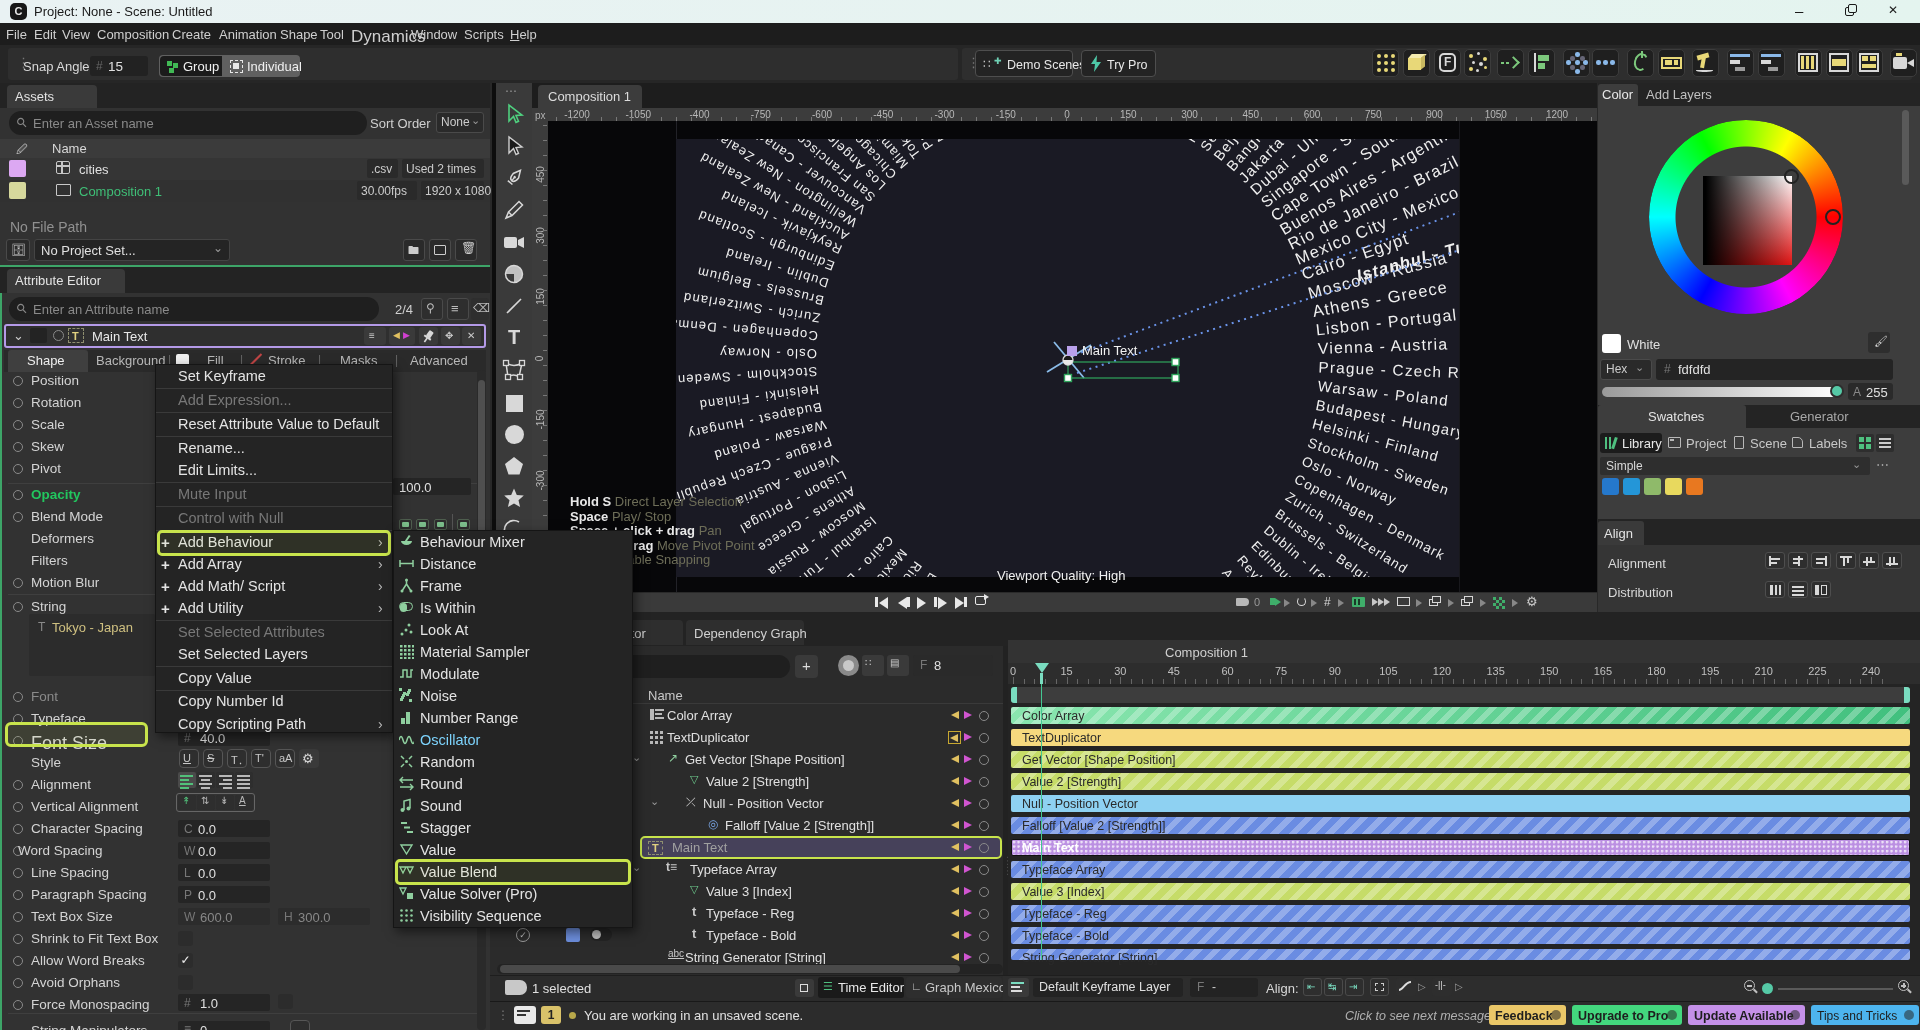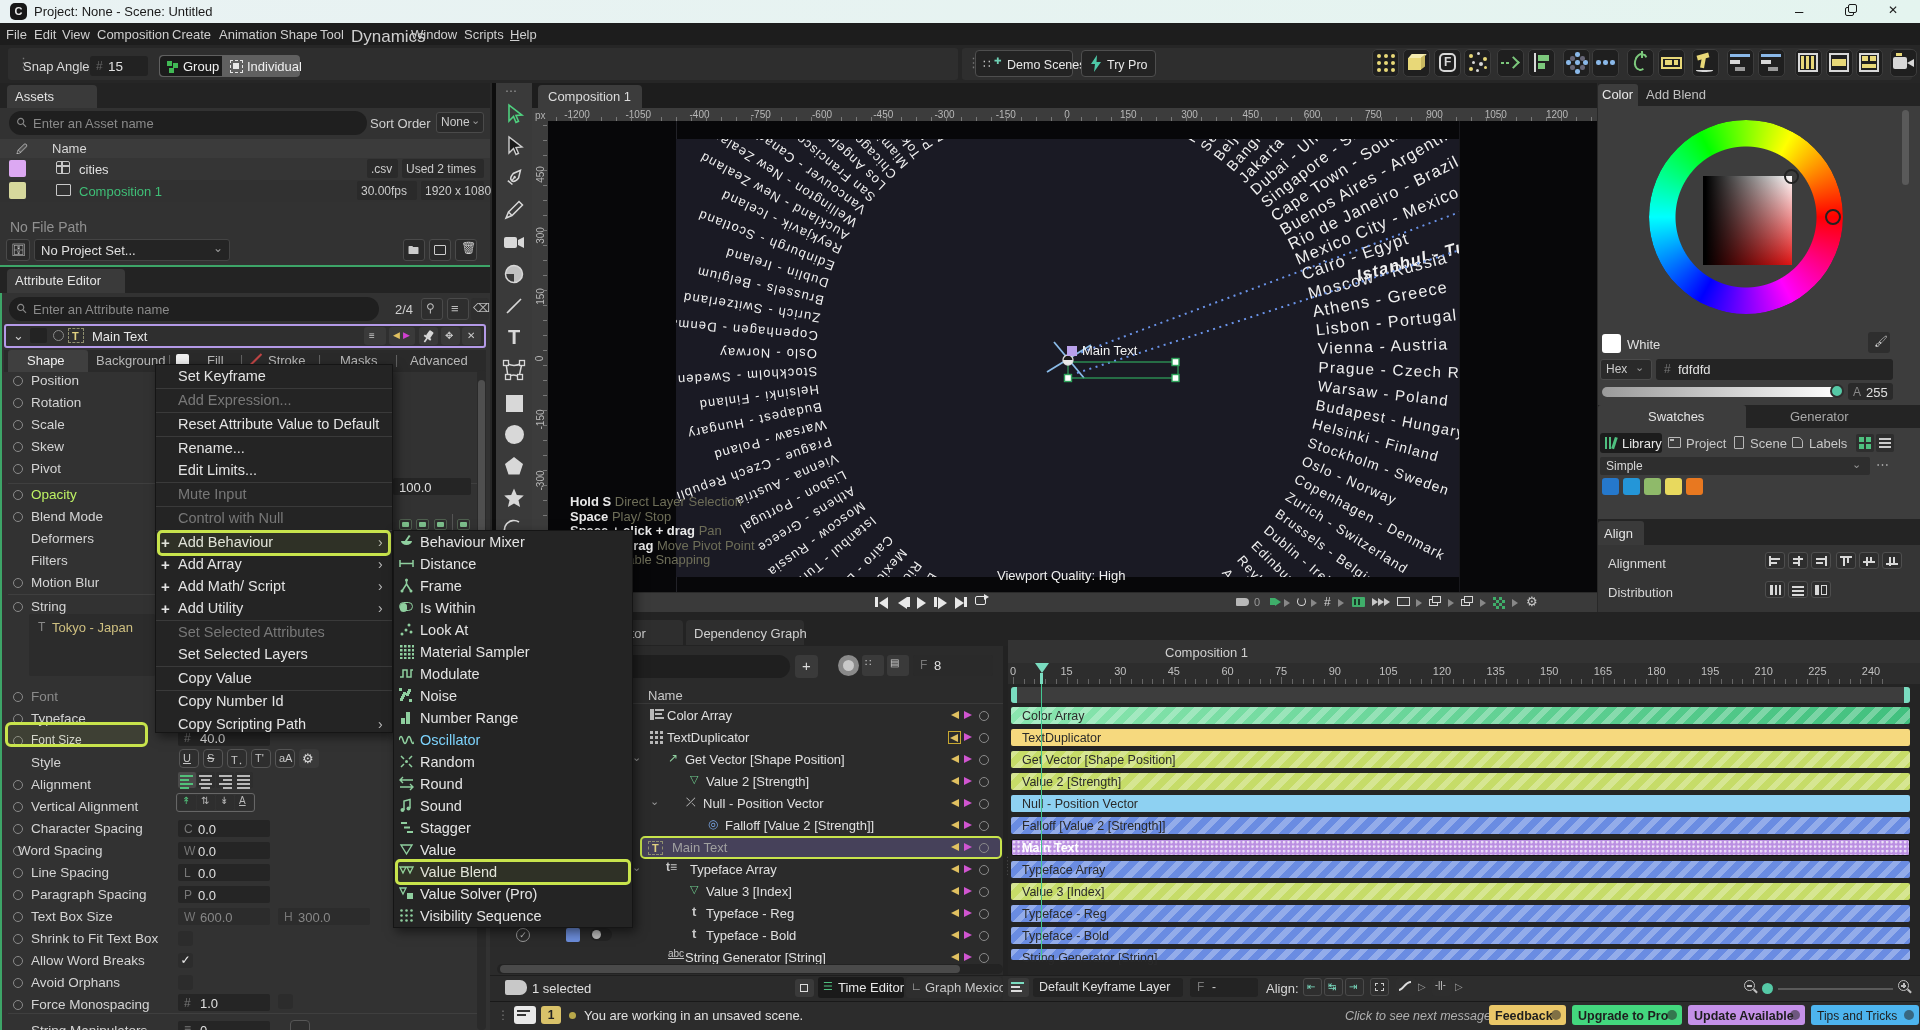--- a/index.html
+++ b/index.html
@@ -262,21 +262,21 @@
 <div style="position:absolute;left:13px;top:398px;width:10px;height:10px;border:1.5px solid #8a8a8a;border-radius:50%;"></div>
 <div style="position:absolute;left:31px;top:395px;font-size:13.5px;color:#d4d4d4;white-space:nowrap;">Rotation</div>
 <div style="position:absolute;left:13px;top:420px;width:10px;height:10px;border:1.5px solid #8a8a8a;border-radius:50%;"></div>
 <div style="position:absolute;left:31px;top:417px;font-size:13.5px;color:#d4d4d4;white-space:nowrap;">Scale</div>
 <div style="position:absolute;left:13px;top:442px;width:10px;height:10px;border:1.5px solid #8a8a8a;border-radius:50%;"></div>
 <div style="position:absolute;left:31px;top:439px;font-size:13.5px;color:#d4d4d4;white-space:nowrap;">Skew</div>
 <div style="position:absolute;left:13px;top:464px;width:10px;height:10px;border:1.5px solid #8a8a8a;border-radius:50%;"></div>
 <div style="position:absolute;left:31px;top:461px;font-size:13.5px;color:#d4d4d4;white-space:nowrap;">Pivot</div>
 <div style="position:absolute;left:8px;top:483px;width:478px;height:1px;background:#3f3f3f;"></div>
 <div style="position:absolute;left:13px;top:490px;width:10px;height:10px;border:1.5px solid #8a8a8a;border-radius:50%;"></div>
-<div style="position:absolute;left:31px;top:487px;font-size:13.5px;color:#bef264;white-space:nowrap;">Opacity</div>
+<div style="position:absolute;left:31px;top:487px;font-size:13.5px;color:#22c55e;white-space:nowrap;font-weight:bold;">Opacity</div>
 <div style="position:absolute;left:393px;top:478px;width:78px;height:17px;background:#252525;border-radius:2px;"></div>
 <div style="position:absolute;left:399px;top:480px;font-size:13px;color:#e0e0e0;white-space:nowrap;">100.0</div>
 <div style="position:absolute;left:13px;top:512px;width:10px;height:10px;border:1.5px solid #8a8a8a;border-radius:50%;"></div>
 <div style="position:absolute;left:31px;top:509px;font-size:13.5px;color:#d4d4d4;white-space:nowrap;">Blend Mode</div>
 <div style="position:absolute;left:31px;top:531px;font-size:13.5px;color:#d4d4d4;white-space:nowrap;">Deformers</div>
 <div style="position:absolute;left:31px;top:553px;font-size:13.5px;color:#d4d4d4;white-space:nowrap;">Filters</div>
 <div style="position:absolute;left:13px;top:578px;width:10px;height:10px;border:1.5px solid #8a8a8a;border-radius:50%;"></div>
 <div style="position:absolute;left:31px;top:575px;font-size:13.5px;color:#d4d4d4;white-space:nowrap;">Motion Blur</div>
 <div style="position:absolute;left:399px;top:519px;width:13px;height:11px;background:#2e2e2e;border:1px solid #4f5f4f;border-radius:2px;">
     <div style="position:absolute;left:2px;top:2px;width:7px;height:5px;background:#7cbf8c;border-radius:1px"></div>
@@ -295,21 +295,21 @@
 <div style="position:absolute;left:13px;top:602px;width:10px;height:10px;border:1.5px solid #8a8a8a;border-radius:50%;"></div>
 <div style="position:absolute;left:31px;top:599px;font-size:13.5px;color:#d4d4d4;white-space:nowrap;">String</div>
 <div style="position:absolute;left:29px;top:614px;width:126px;height:62px;background:#2c2c2c;border-radius:2px;"></div>
 <div style="position:absolute;left:38px;top:620px;font-size:12px;color:#8a8a8a;white-space:nowrap;">T</div>
 <div style="position:absolute;left:52px;top:620px;font-size:13px;color:#cfc080;white-space:nowrap;">Tokyo - Japan</div>
 <div style="position:absolute;left:13px;top:692px;width:10px;height:10px;border:1.5px solid #8a8a8a;border-radius:50%;"></div>
 <div style="position:absolute;left:31px;top:689px;font-size:13.5px;color:#8a8a8a;white-space:nowrap;">Font</div>
 <div style="position:absolute;left:13px;top:714px;width:10px;height:10px;border:1.5px solid #8a8a8a;border-radius:50%;"></div>
 <div style="position:absolute;left:31px;top:711px;font-size:13.5px;color:#d4d4d4;white-space:nowrap;">Typeface</div>
 <div style="position:absolute;left:13px;top:736px;width:10px;height:10px;border:1.5px solid #8a8a8a;border-radius:50%;"></div>
-<div style="position:absolute;left:31px;top:733px;font-size:12px;color:#d4d4d4;white-space:nowrap;">Font Size</div>
+<div style="position:absolute;left:31px;top:733px;font-size:18px;color:#d4d4d4;white-space:nowrap;">Font Size</div>
 <div style="position:absolute;left:5px;top:722px;width:143px;height:25px;border:3px solid #c8e44c;border-radius:6px;background:rgba(200,228,76,0.08);"></div>
 <div style="position:absolute;left:178px;top:729px;width:92px;height:17px;background:#252525;border-radius:2px;"></div>
 <div style="position:absolute;left:184px;top:731px;font-size:12px;color:#777;white-space:nowrap;">#</div>
 <div style="position:absolute;left:200px;top:731px;font-size:13px;color:#e0e0e0;white-space:nowrap;">40.0</div>
 <div style="position:absolute;left:31px;top:755px;font-size:13.5px;color:#d4d4d4;white-space:nowrap;">Style</div>
 <div style="position:absolute;left:179px;top:749px;width:20px;height:19px;background:#2e2e2e;border:1px solid #565656;border-radius:4px;"></div>
 <div style="position:absolute;left:183px;top:752px;font-size:11px;color:#c8c8c8;white-space:nowrap;"><u>U</u></div>
 <div style="position:absolute;left:203px;top:749px;width:20px;height:19px;background:#2e2e2e;border:1px solid #565656;border-radius:4px;"></div>
 <div style="position:absolute;left:207px;top:752px;font-size:11px;color:#c8c8c8;white-space:nowrap;"><s>S</s></div>
 <div style="position:absolute;left:227px;top:749px;width:20px;height:19px;background:#2e2e2e;border:1px solid #565656;border-radius:4px;"></div>
@@ -803,21 +803,21 @@
     <div style="position:absolute;left:1499px;top:603px;width:3px;height:3px;background:#3fae6a"></div>
     <div style="position:absolute;left:1502px;top:600px;width:3px;height:3px;background:#3fae6a"></div>
     <div style="position:absolute;left:1502px;top:606px;width:3px;height:3px;background:#3fae6a"></div>
     <div style="position:absolute;left:1512px;top:599px;width:0;height:0;border-left:6px solid #888;border-top:4px solid transparent;border-bottom:4px solid transparent"></div>
     <div style="position:absolute;left:1526px;top:594px;color:#c8c8c8;font-size:13px">⚙</div>
   </div>
 <div style="position:absolute;left:1598px;top:83px;width:322px;height:529px;background:#3d3d3d;"></div>
 <div style="position:absolute;left:1598px;top:83px;width:322px;height:23px;background:#242424;"></div>
 <div style="position:absolute;left:1598px;top:84px;width:40px;height:22px;background:#3d3d3d;border-radius:3px 3px 0 0;"></div>
 <div style="position:absolute;left:1602px;top:87px;font-size:13px;color:#e8e8e8;white-space:nowrap;">Color</div>
-<div style="position:absolute;left:1646px;top:87px;font-size:13px;color:#c0c0c0;white-space:nowrap;">Add Blend</div>
+<div style="position:absolute;left:1646px;top:87px;font-size:13px;color:#c0c0c0;white-space:nowrap;">Add Layers</div>
 <div style="position:absolute;left:1649px;top:120px;width:194px;height:194px;border-radius:50%;background:conic-gradient(from 90deg,#f00,#f0f 17%,#00f 33%,#0ff 50%,#0f0 67%,#ff0 83%,#f00);-webkit-mask:radial-gradient(circle,transparent 70px,#000 71px);mask:radial-gradient(circle,transparent 70px,#000 71px);"></div>
 <div style="position:absolute;left:1703px;top:176px;width:89px;height:89px;background:linear-gradient(to left,rgba(0,0,0,0),#000 97%),linear-gradient(to bottom,#fff,#e01414);"></div>
 <div style="position:absolute;left:1825px;top:209px;width:16px;height:16px;border:2px solid #222;border-radius:50%;"></div>
 <div style="position:absolute;left:1784px;top:169px;width:15px;height:15px;border:2px solid #222;border-radius:50%;"></div>
 <div style="position:absolute;left:1602px;top:334px;width:19px;height:19px;background:#fff;border-radius:3px;"></div>
 <div style="position:absolute;left:1627px;top:337px;font-size:13px;color:#e0e0e0;white-space:nowrap;">White</div>
 <div style="position:absolute;left:1868px;top:332px;width:22px;height:21px;background:#2e2e2e;border-radius:3px;"></div>
 <div style="position:absolute;left:1874px;top:335px;font-size:11px;color:#ddd;white-space:nowrap;">🖌</div>
 <div style="position:absolute;left:1600px;top:359px;width:52px;height:21px;background:#2a2a2a;border:1px solid #4a4a4a;border-radius:3px;"></div>
 <div style="position:absolute;left:1606px;top:362px;font-size:12px;color:#ccc;white-space:nowrap;">Hex</div>

